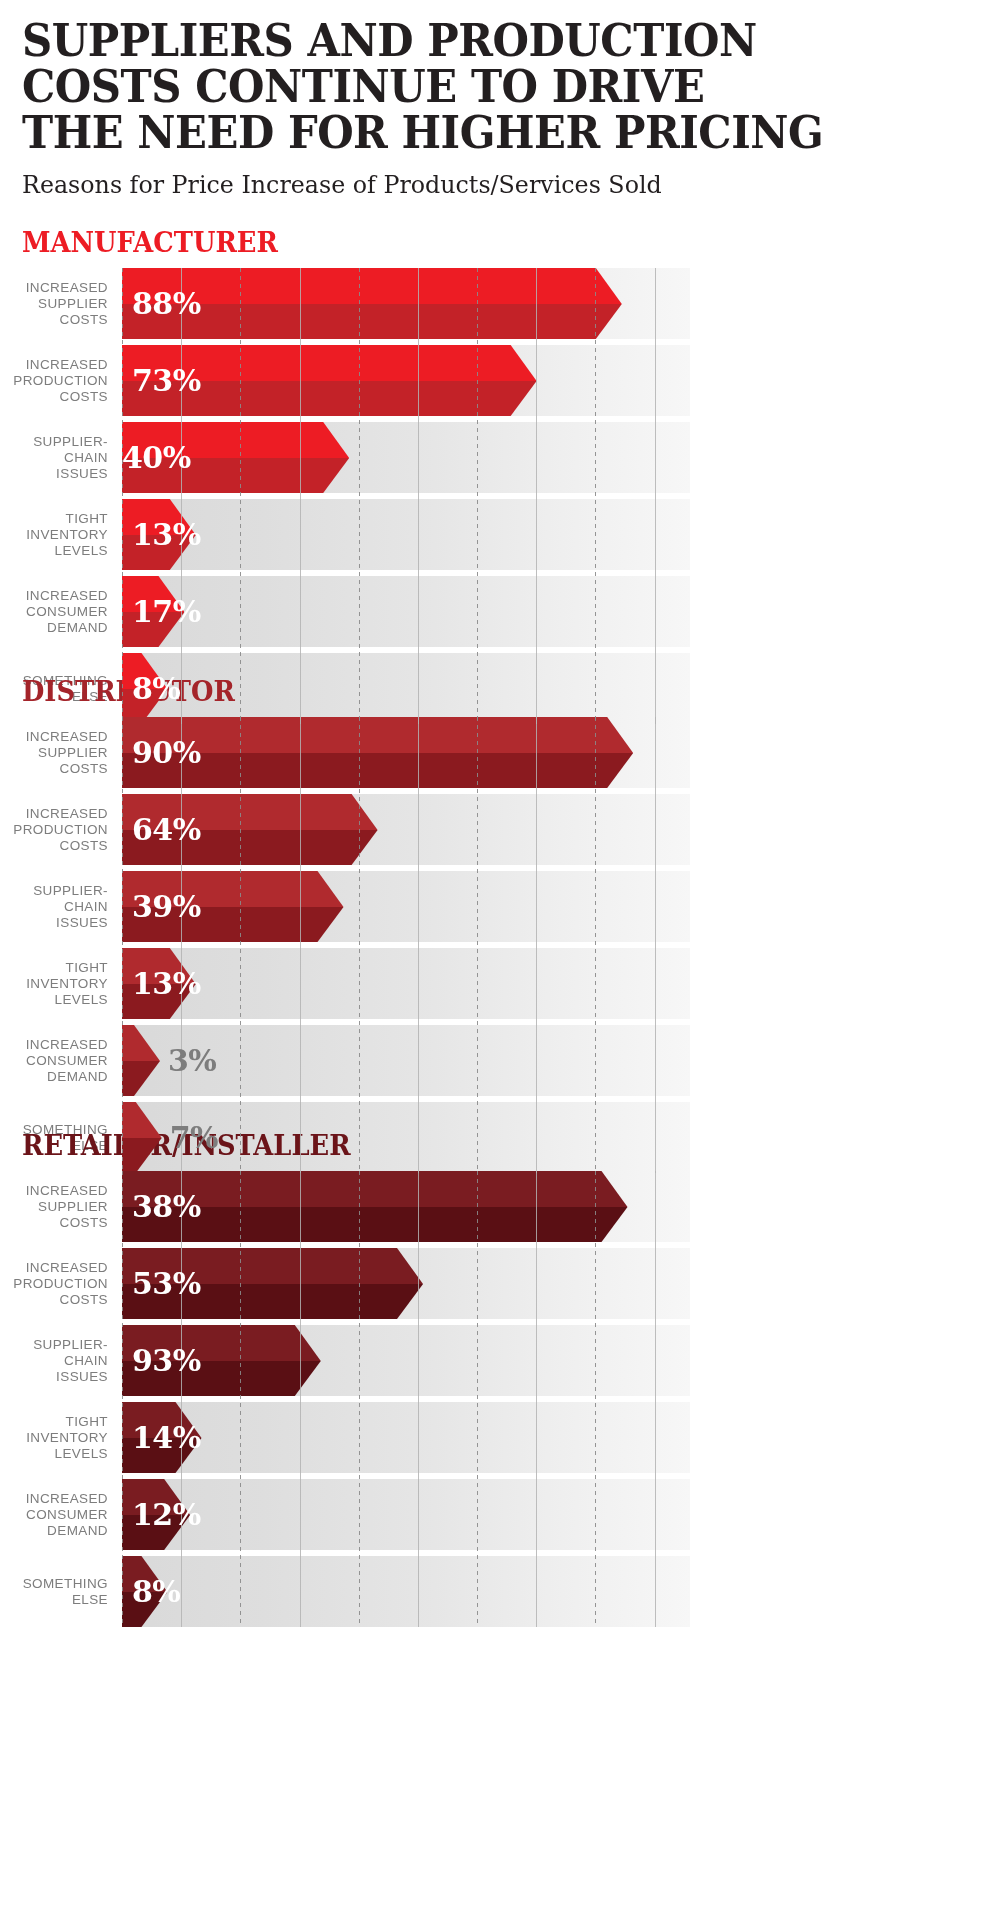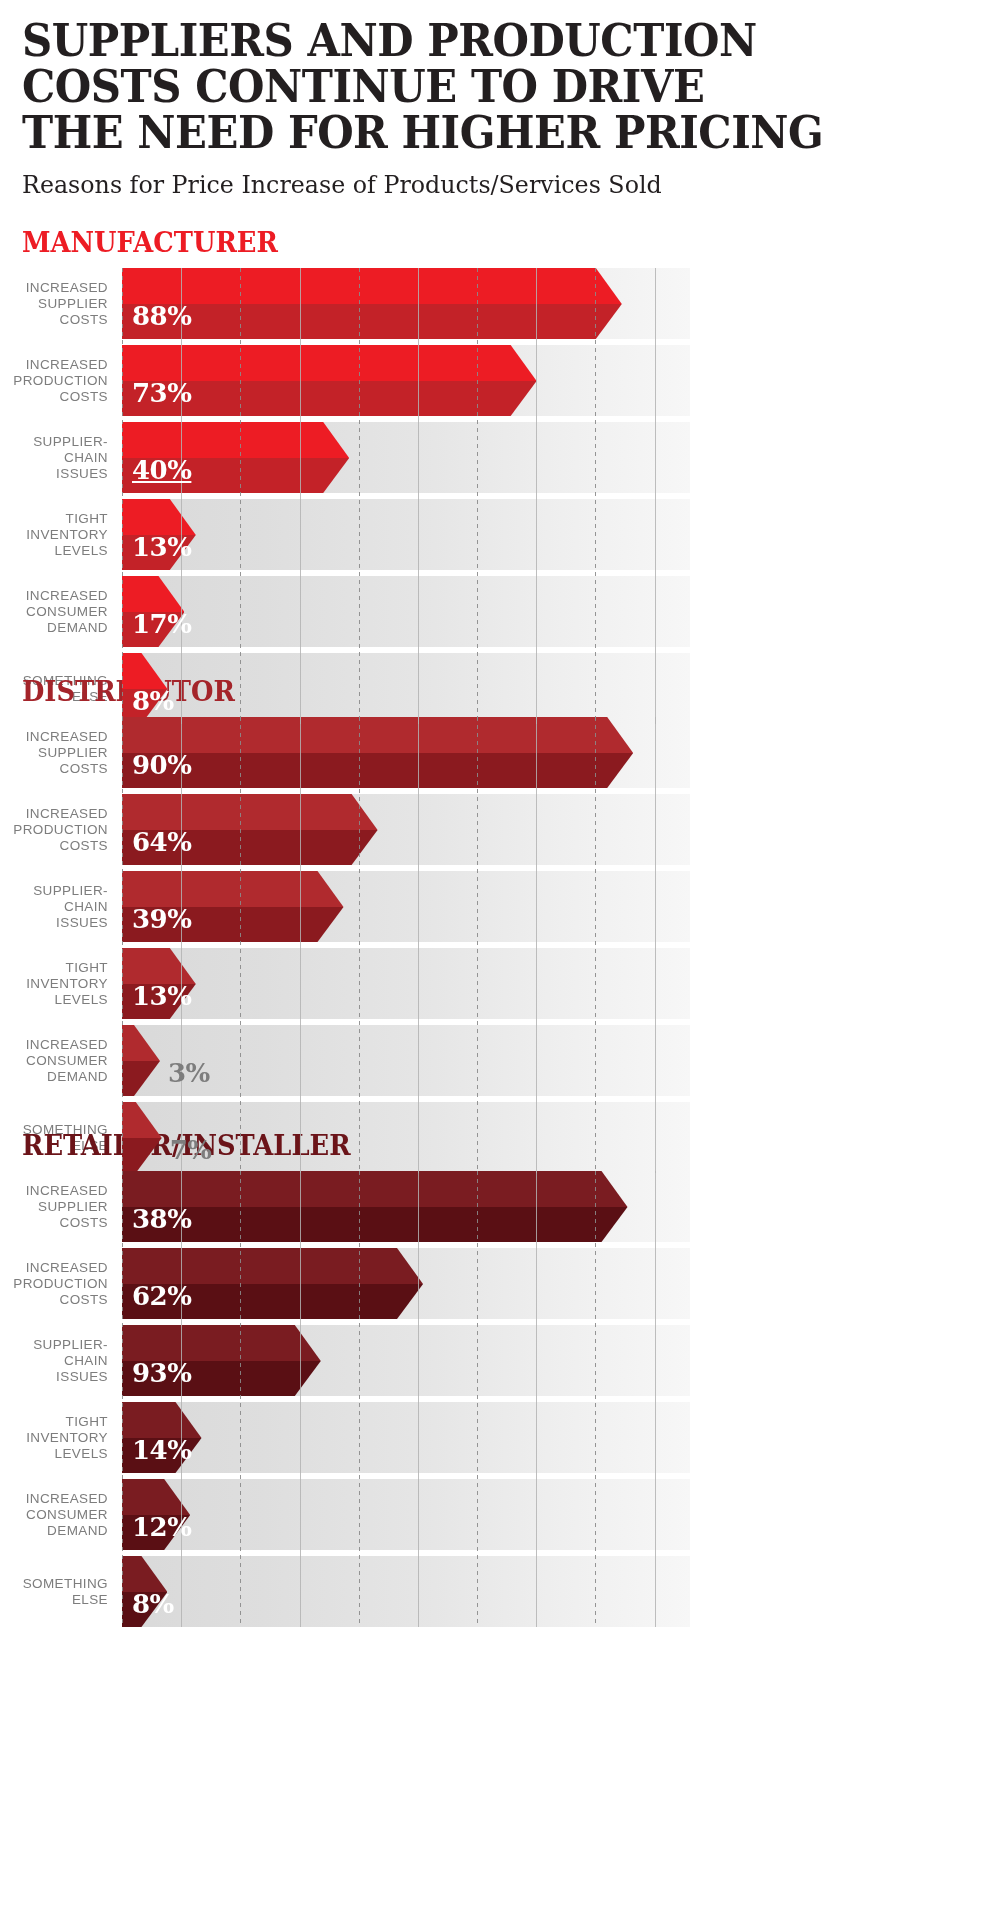--- a/index.html
+++ b/index.html
@@ -83,24 +83,23 @@
   .bar{
     position:absolute;left:122px;top:0;height:71px;z-index:4;
   }
   .bar .top,.bar .bot{position:absolute;left:0;right:0;}
   .bar .top{top:0;height:36px;}
   .bar .bot{top:36px;height:35px;}
 
   .value{
     position:absolute;left:10px;top:50%;transform:translateY(-50%);
     font-family:"DejaVu Serif", serif;
-    font-weight:700;font-size:26px;line-height:30px;
+    font-weight:700;font-size:30px;line-height:30px;
     color:#ffffff;z-index:8;white-space:nowrap;
     letter-spacing:-0.5px;
-    margin-top:12px;
   }
   .value.outside{color:#7d7d7d;left:auto;}
 </style>
 </head>
 <body>
 
 <div class="header">
   <h1 class="title">
     <span class="tline">SUPPLIERS AND PRODUCTION</span>
     <span class="tline">COSTS CONTINUE TO DRIVE</span>
@@ -143,21 +142,21 @@
           <div class="rlabel">
             <span>SUPPLIER-</span>
             <span>CHAIN</span>
             <span>ISSUES</span>
           </div>
           <div class="track"></div>
           <div class="bar" style="width: 227.2px;">
             <div class="top" style="background: rgb(237, 28, 36); clip-path: polygon(0px 0px, 88.556% 0px, 100% 100%, 0px 100%);"></div>
             <div class="bot" style="background: rgb(195, 34, 40); clip-path: polygon(0px 0px, 100% 0px, 88.556% 100%, 0px 100%);"></div>
           </div>
-          <div class="value" style="left: 132px; text-decoration: underline;">40%</div>
+          <div class="value" style="left: 122px;">40%</div>
         </div>
         <div class="row">
           <div class="rlabel">
             <span>TIGHT</span>
             <span>INVENTORY</span>
             <span>LEVELS</span>
           </div>
           <div class="track"></div>
           <div class="bar" style="width: 73.84px;">
             <div class="top" style="background: rgb(237, 28, 36); clip-path: polygon(0px 0px, 64.789% 0px, 100% 100%, 0px 100%);"></div>
@@ -318,21 +317,21 @@
           <div class="rlabel">
             <span>INCREASED</span>
             <span>PRODUCTION</span>
             <span>COSTS</span>
           </div>
           <div class="track"></div>
           <div class="bar" style="width: 301.04px;">
             <div class="top" style="background: rgb(122, 28, 33); clip-path: polygon(0px 0px, 91.363% 0px, 100% 100%, 0px 100%);"></div>
             <div class="bot" style="background: rgb(90, 15, 20); clip-path: polygon(0px 0px, 100% 0px, 91.363% 100%, 0px 100%);"></div>
           </div>
-          <div class="value" style="left: 132px;">62%</div>
+          <div class="value" style="left: 132px;">53%</div>
         </div>
         <div class="row">
           <div class="rlabel">
             <span>SUPPLIER-</span>
             <span>CHAIN</span>
             <span>ISSUES</span>
           </div>
           <div class="track"></div>
           <div class="bar" style="width: 198.8px;">
             <div class="top" style="background: rgb(122, 28, 33); clip-path: polygon(0px 0px, 86.922% 0px, 100% 100%, 0px 100%);"></div>

